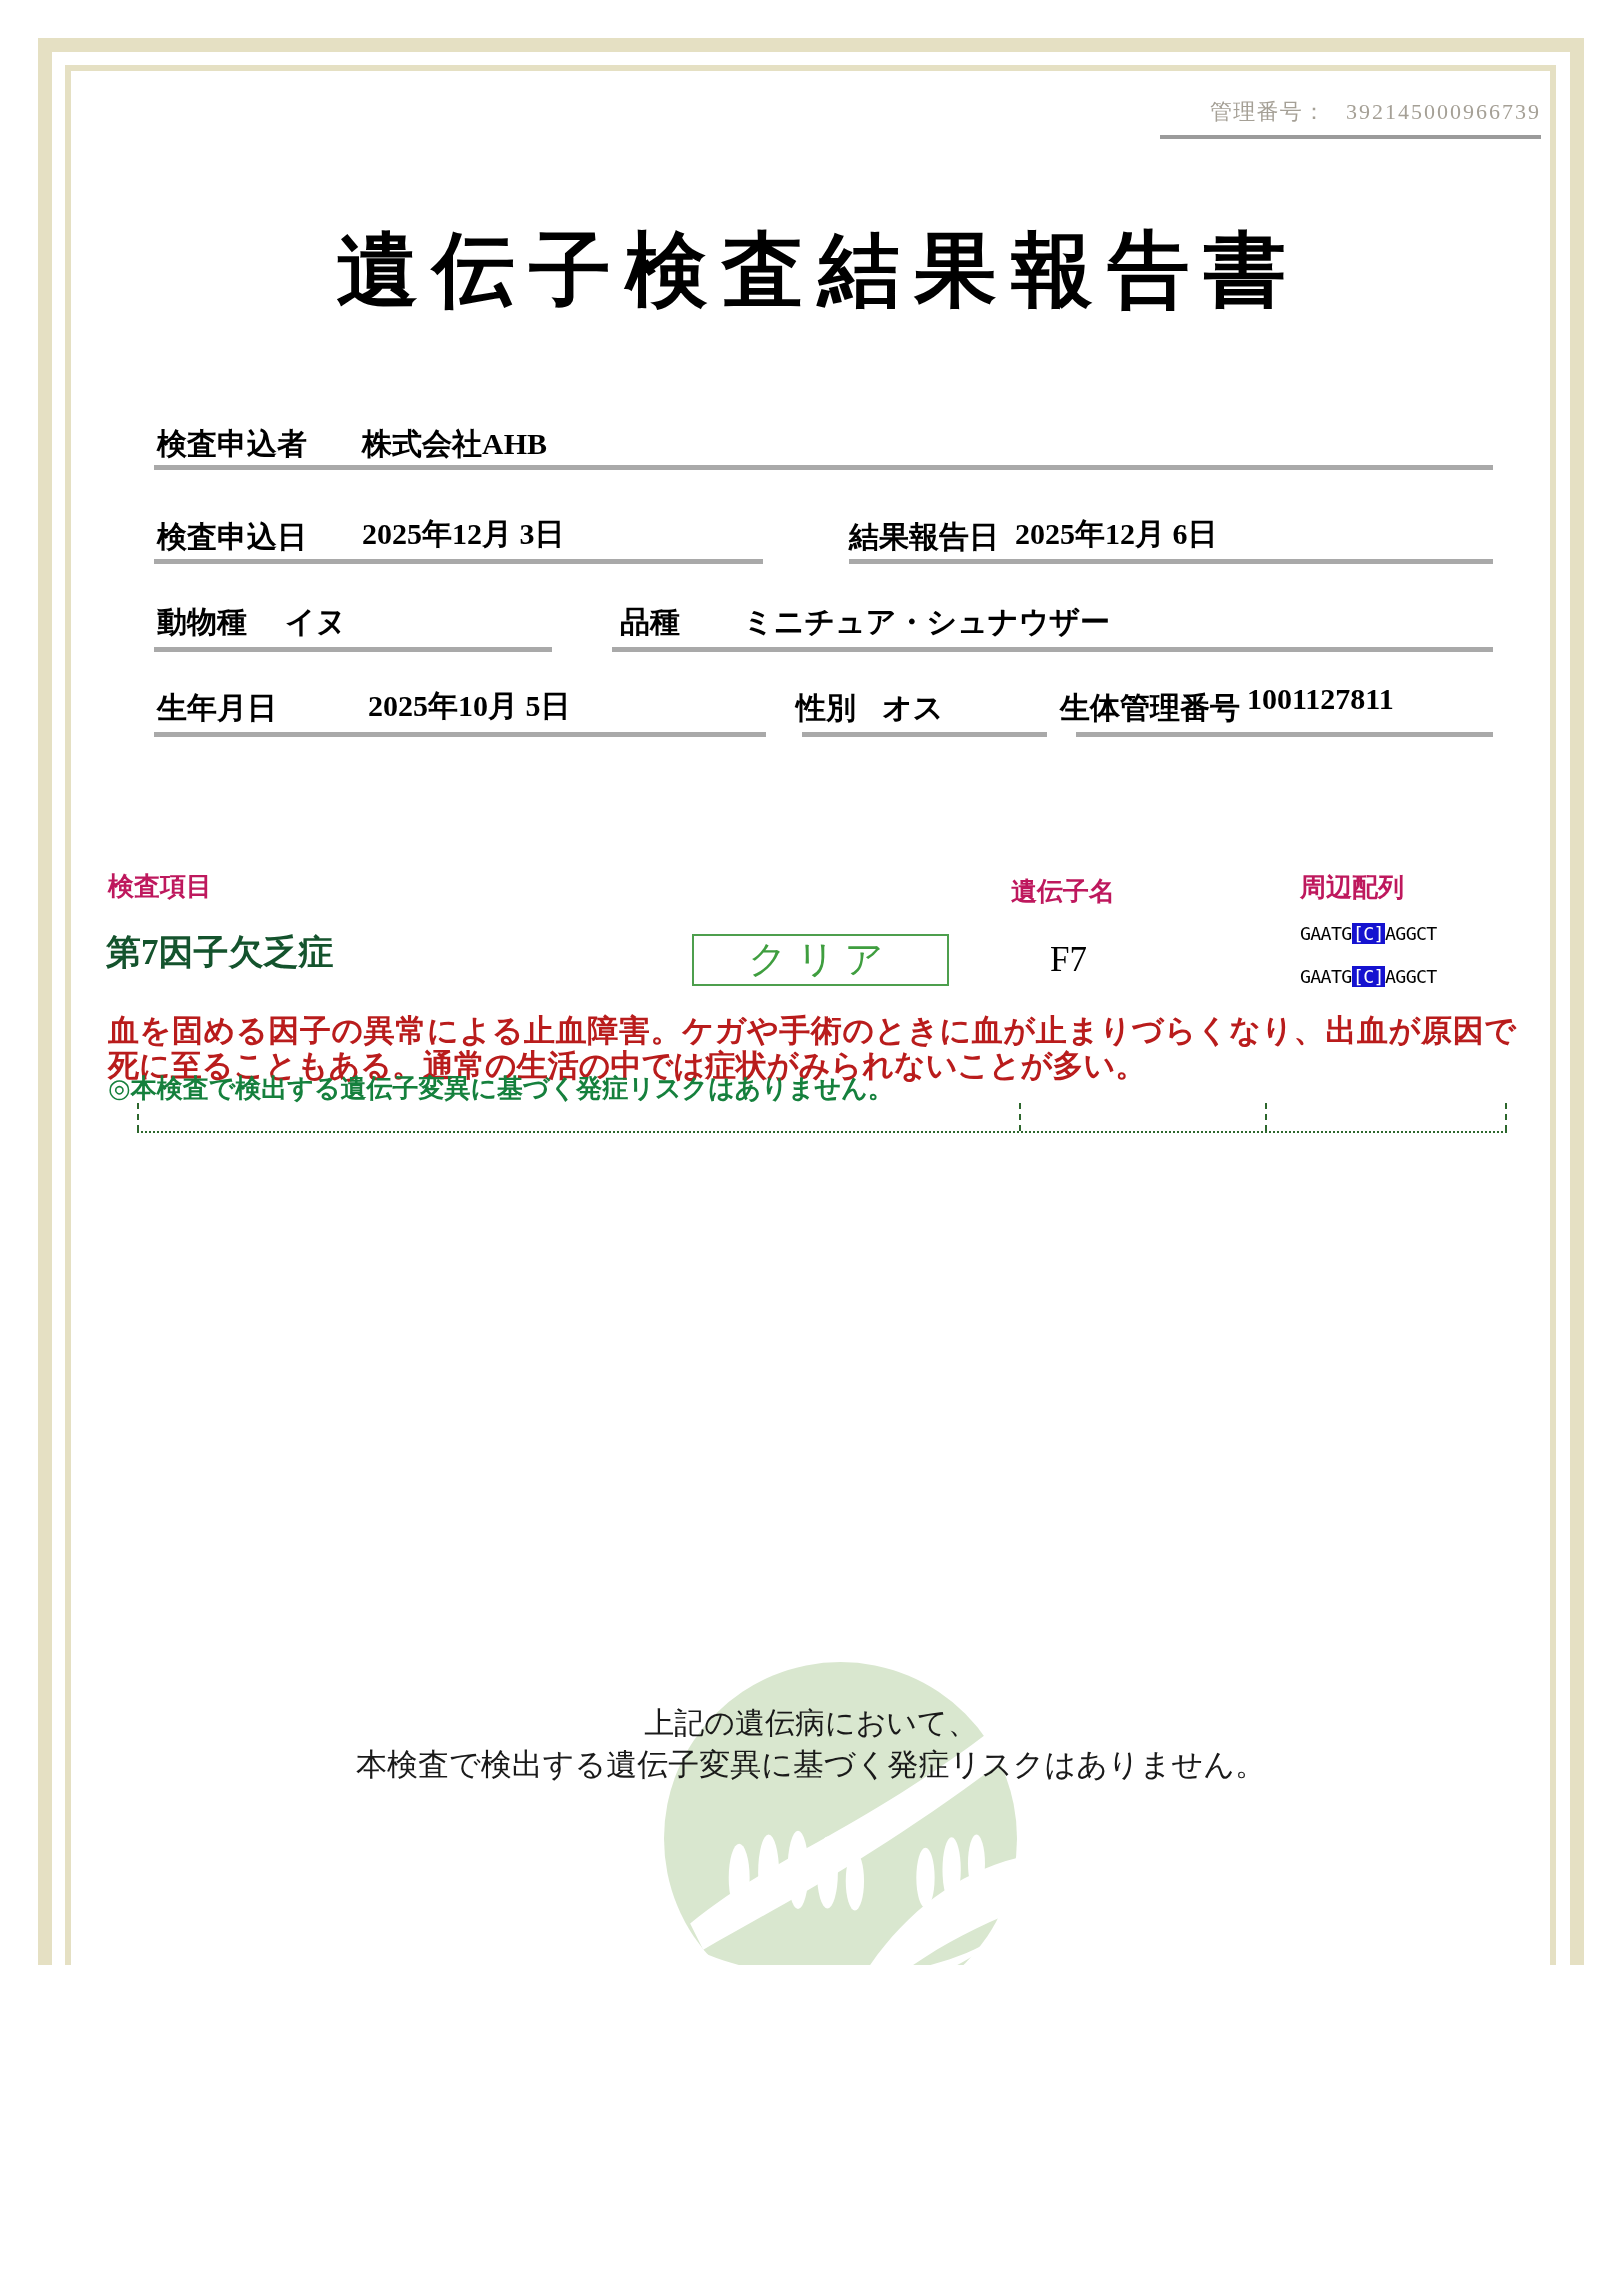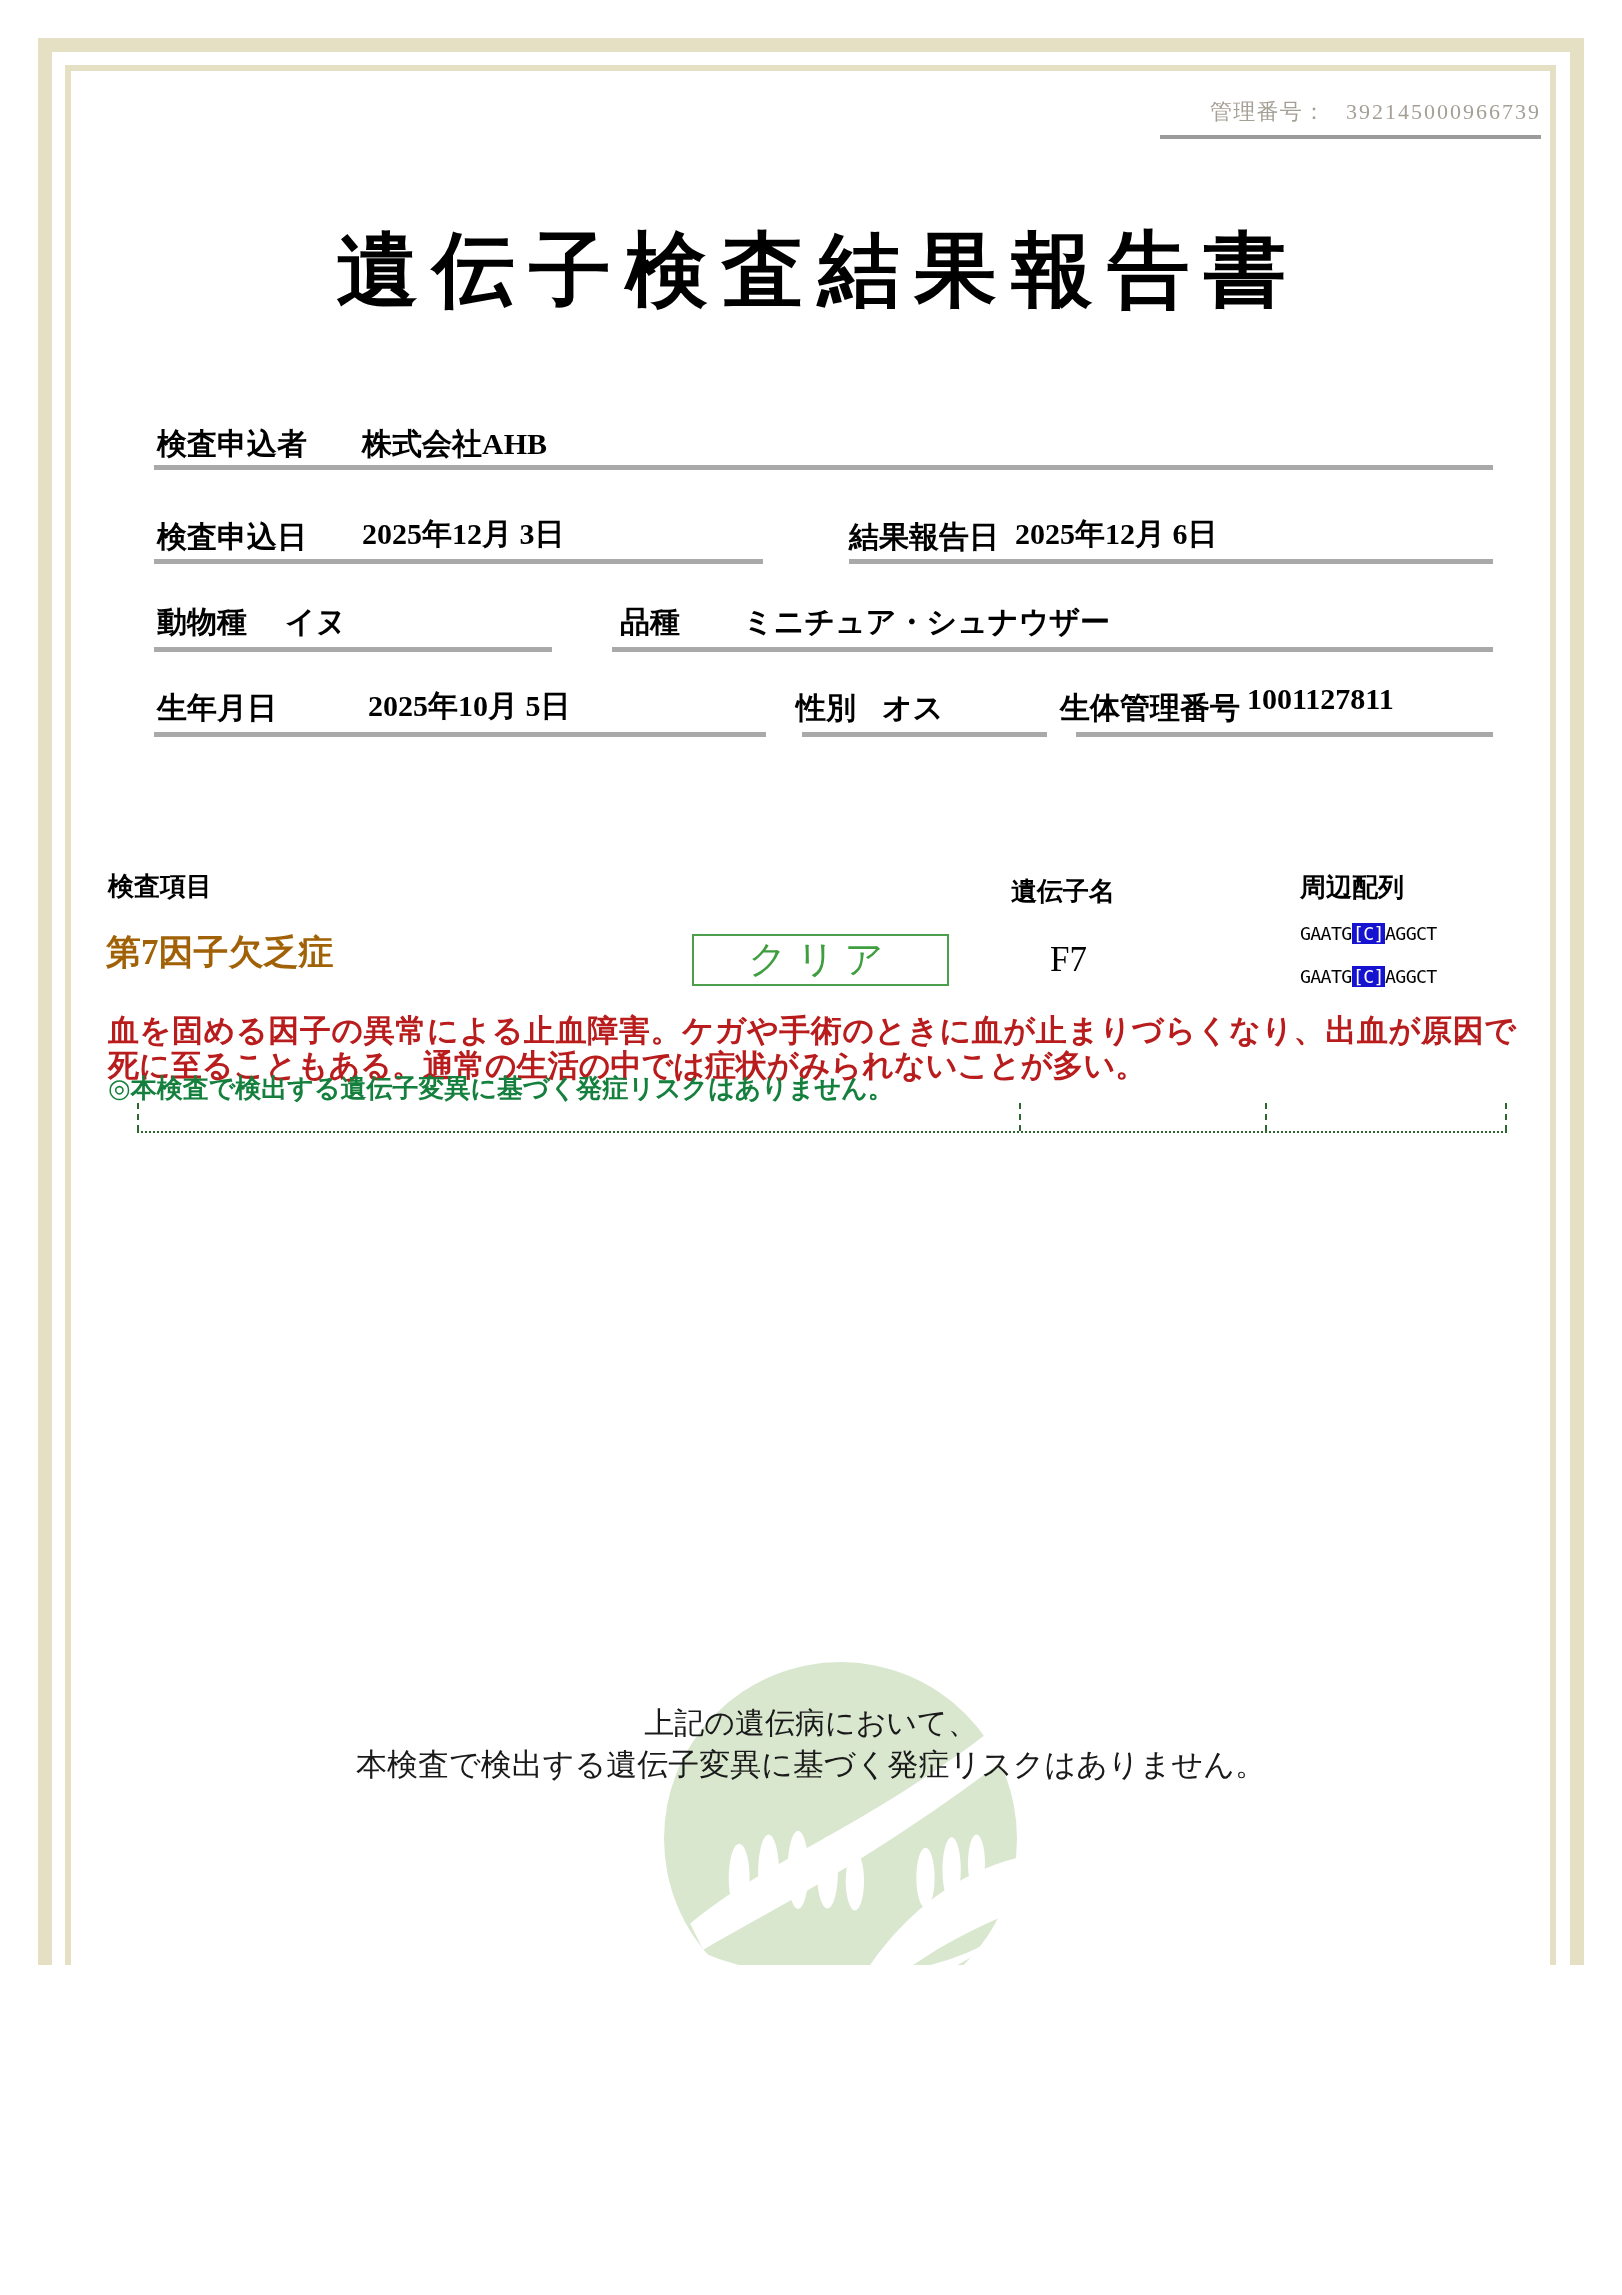--- a/index.html
+++ b/index.html
@@ -12,22 +12,22 @@
   
   .doc-number{left:1112px;top:97px;width:429px;text-align:right;font-size:22px;color:#a5a096;letter-spacing:1.3px;}
   .doc-number .num{margin-left:19.6px;letter-spacing:2px;}
   .doc-number-line{left:1160px;top:135px;width:381px;height:3.9px;background:#9b9b9b;}
   .title{left:0;top:216px;width:1622px;text-align:center;font-size:82px;font-weight:600;color:#000;
          letter-spacing:14.4px;padding-left:14.4px;box-sizing:border-box;}
   
   .flabel,.fvalue{font-size:30px;font-weight:700;color:#000;white-space:nowrap;}
   .fline{height:4.6px;background:#a9a9a9;}
   
-  .green-head{font-size:26px;font-weight:700;color:#000000;white-space:nowrap;font-family:Liberation Mono, monospace;}
-  .disease{left:106px;top:929px;font-size:35px;font-weight:700;color:#a16207;white-space:nowrap;}
+  .green-head{font-size:26px;font-weight:700;color:#be185d;white-space:nowrap;font-family:Liberation Mono, monospace;}
+  .disease{left:106px;top:929px;font-size:35px;font-weight:700;color:#14532d;white-space:nowrap;}
   .status-box{left:692px;top:934px;width:257px;height:52px;border:2.6px solid #4d9f4d;box-sizing:border-box;
               text-align:center;}
   .status-box span{font-size:38px;color:#3f9e3f;letter-spacing:9.2px;line-height:46px;font-weight:400;}
   .gene{left:1011px;top:940px;width:115px;text-align:center;font-size:35px;color:#000;}
   .seq{left:1300px;font-family:"DejaVu Sans Mono","Liberation Mono",monospace;font-size:18.3px;color:#000;
        letter-spacing:-0.7px;white-space:nowrap;}
   .seq .variant{background:#1512d0;color:#ffffff;padding:0 1.3px;}
   .descr{left:108px;top:1013px;width:1408px;font-size:31px;font-weight:700;color:#b91c1c;line-height:35px;
          text-align:justify;}
   .risk-note{left:108px;top:1071px;font-size:26px;font-weight:700;color:#15803d;white-space:nowrap;}

